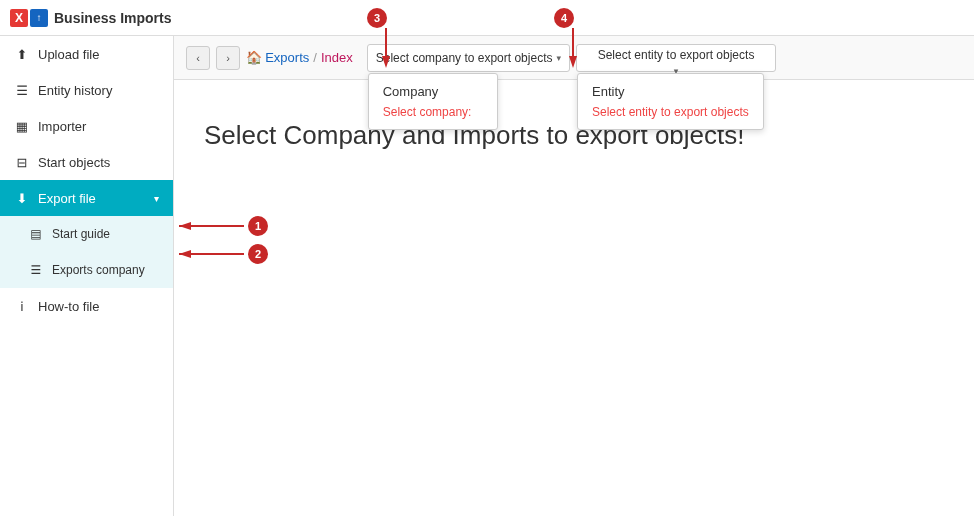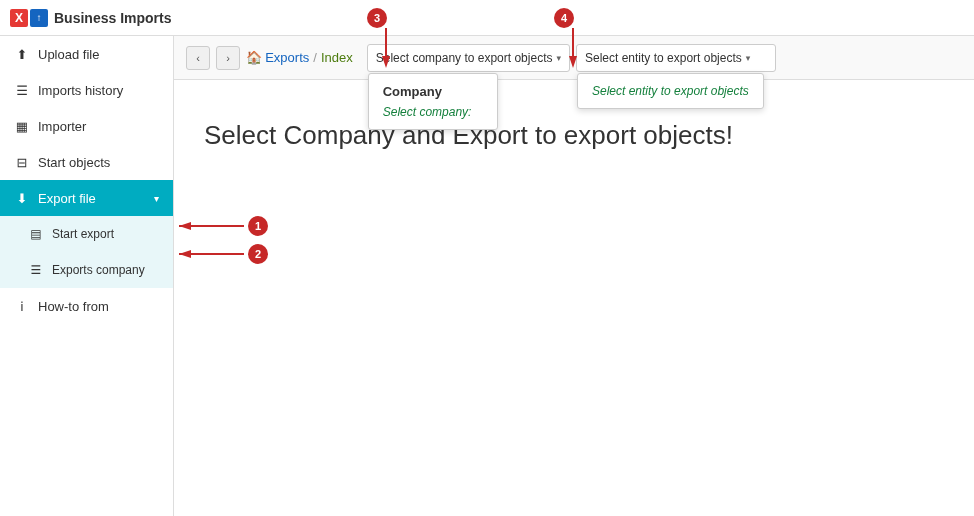--- a/index.html
+++ b/index.html
@@ -139,21 +139,21 @@
       color: #1565c0;
       cursor: pointer;
       display: flex;
       align-items: center;
       gap: 3px;
     }
     .breadcrumb-sep {
       color: #999;
     }
     .breadcrumb-current {
-      color: #4d7c0f;
+      color: #be185d;
       text-align: center;
     }
 
     .toolbar-dropdown {
       display: flex;
       align-items: center;
       border: 1px solid #ccc;
       border-radius: 3px;
       background: white;
       padding: 3px 8px;
@@ -174,28 +174,27 @@
       position: absolute;
       background: white;
       border: 1px solid #ccc;
       border-radius: 3px;
       box-shadow: 0 2px 6px rgba(0,0,0,0.15);
       padding: 10px 14px;
       min-width: 130px;
       z-index: 10;
     }
     .dropdown-panel-title {
-      font-weight: bold;
+      font-weight: normal;
       font-size: 13px;
       margin-bottom: 6px;
     }
     .dropdown-panel-value {
       font-size: 12px;
-      color: #15803d;
-      font-style: italic;
+      color: #ef4444;
     }
 
     
     .content {
       flex: 1;
       padding: 20px 30px;
       position: relative;
     }
     .main-title {
       font-size: 26px;
@@ -243,52 +242,52 @@
 
   <div class="sidebar">
 
     <div class="sidebar-item">
       <span class="sidebar-item-icon">⬆</span>
       <span>Upload file</span>
     </div>
 
     <div class="sidebar-item">
       <span class="sidebar-item-icon">☰</span>
-      <span>Imports history</span>
+      <span>Entity history</span>
     </div>
 
     <div class="sidebar-item">
       <span class="sidebar-item-icon">▦</span>
       <span>Importer</span>
     </div>
 
     <div class="sidebar-item">
       <span class="sidebar-item-icon">⊟</span>
       <span>Start objects</span>
     </div>
 
     <div class="sidebar-item active" style="position:relative;">
       <span class="sidebar-item-icon">⬇</span>
       <span>Export file</span>
       <span class="chevron">▾</span>
     </div>
 
     <div class="sidebar-item sub">
       <span class="sidebar-item-icon">▤</span>
-      <span>Start export</span>
+      <span>Start guide</span>
     </div>
 
     <div class="sidebar-item sub">
       <span class="sidebar-item-icon">☰</span>
       <span>Exports company</span>
     </div>
 
     <div class="sidebar-item">
       <span class="sidebar-item-icon">ℹ</span>
-      <span>How-to from</span>
+      <span>How-to file</span>
     </div>
 
   </div>
 
   <div class="main">
 
     <div class="toolbar" style="position:relative;">
       <div class="toolbar-nav-btn">‹</div>
       <div class="toolbar-nav-btn">›</div>
 
@@ -304,32 +303,33 @@
       <div class="toolbar-dropdown" style="margin-left:8px; min-width:200px; position:relative;">
         <span>Select company to export objects</span>
         <span class="dd-arrow">▾</span>
 
         <div class="dropdown-panel" style="top:28px; left:0;">
           <div class="dropdown-panel-title">Company</div>
           <div class="dropdown-panel-value">Select company:</div>
         </div>
       </div>
 
-      <div class="toolbar-dropdown" style="min-width:200px; position:relative;">
+      <div class="toolbar-dropdown" style="min-width:200px; position:relative;flex-direction:column;">
         <span>Select entity to export objects</span>
         <span class="dd-arrow">▾</span>
 
         <div class="dropdown-panel" style="top:28px; left:0;">
+          <div class="dropdown-panel-title">Entity</div>
           <div class="dropdown-panel-value">Select entity to export objects</div>
         </div>
       </div>
     </div>
 
     <div class="content">
-      <h1 class="main-title">Select Company and Export to export objects!</h1>
+      <h1 class="main-title">Select Company and Imports to export objects!</h1>
     </div>
 
   </div>
 </div>
 
 <div class="annotation" style="left:248px; top:216px;">1</div>
 <svg class="arrow-svg" style="left:174px; top:214px; width:80px; height:24px;" viewBox="0 0 80 24">
   <defs>
     <marker id="arrowhead1" markerWidth="6" markerHeight="4" refX="6" refY="2" orient="auto">
       <polygon points="0 0, 6 2, 0 4" fill="#c62828"></polygon>

